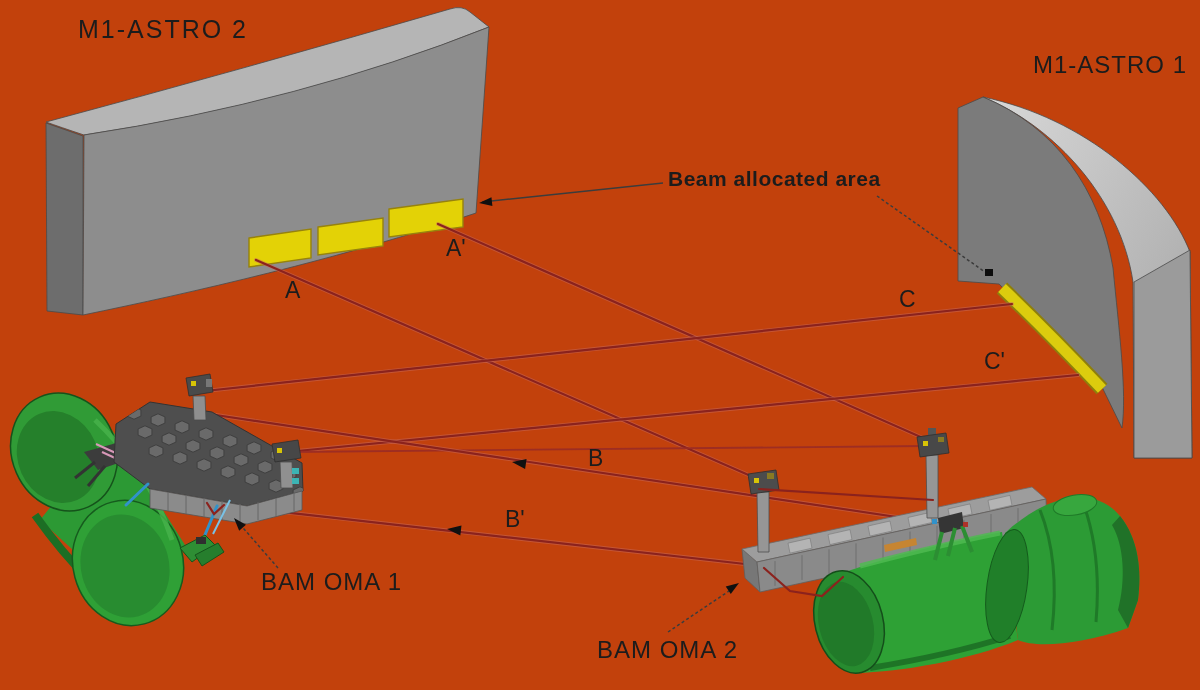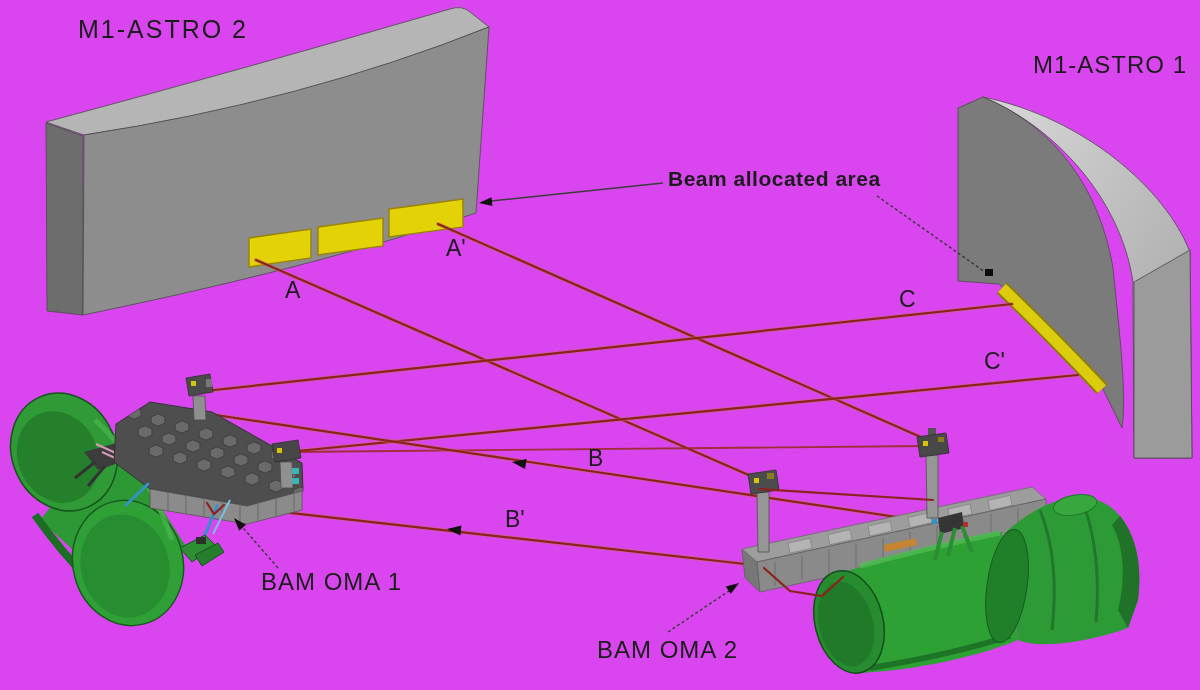--- a/index.html
+++ b/index.html
@@ -1,17 +1,17 @@
 <!DOCTYPE html>
 <html><head>
 <meta charset="utf-8">
 <style>
   html,body{margin:0;padding:0;background:#ffffff;}
   #stage{
-    position:relative;width:1200px;height:690px;background:#d946ef;overflow:hidden;
+    position:relative;width:1200px;height:690px;background:#c2410c;overflow:hidden;
     font-family:"Liberation Sans","DejaVu Sans",sans-serif;
   }
   svg{display:block;filter:blur(0.35px) saturate(0.97);}
   text{fill:#1c1c1c;}
   .lbl-big{font-size:25px;letter-spacing:2px;}
   .lbl-big2{font-size:24px;letter-spacing:1px;}
   .lbl-note{font-size:21px;font-weight:bold;letter-spacing:0.5px;}
   .lbl-beam{font-size:23px;}
   .beam-glow{stroke:#c96a5e;stroke-width:4;opacity:.5;fill:none;stroke-linecap:round;}
   .beam-core{stroke:#8e211c;stroke-width:2.2;fill:none;stroke-linecap:round;}

